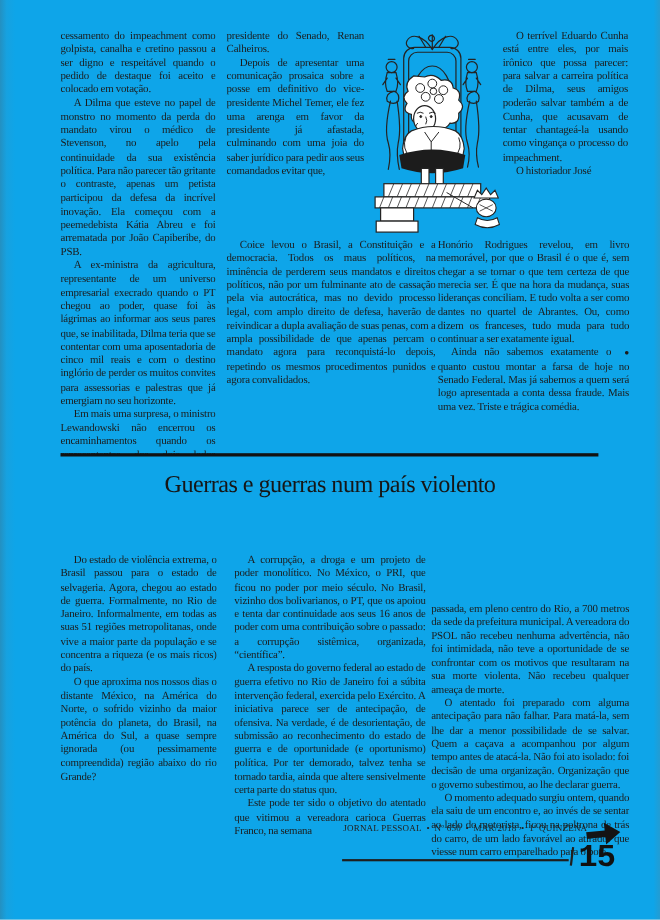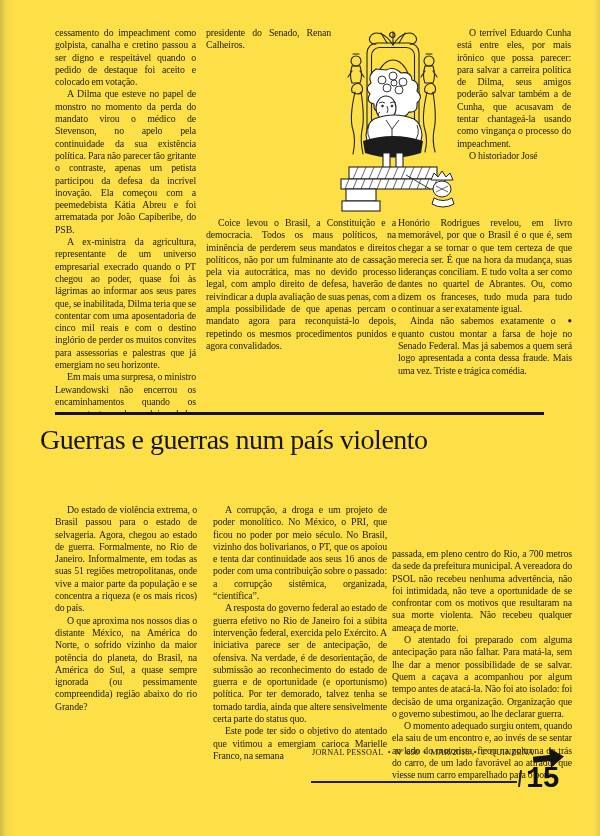--- a/index.html
+++ b/index.html
@@ -1,27 +1,27 @@
 <!DOCTYPE html>
 <html><head>
 <meta charset="utf-8">
 <style>
   html,body{margin:0;padding:0;}
   body{width:600px;height:836px;background:#e9e9e7;font-family:"Liberation Serif", serif;}
-  .page{position:relative;width:600px;height:836px;background:#fde047;color:#1c1c1c;overflow:hidden;}
+  .page{position:relative;width:600px;height:836px;background:#0ea5e9;color:#1c1c1c;overflow:hidden;}
   .page::before{content:"";position:absolute;left:0;top:0;bottom:0;width:14px;
     background:linear-gradient(90deg,rgba(90,90,88,0.28),rgba(120,120,118,0.08) 6px,rgba(0,0,0,0) 14px);pointer-events:none;}
   .page::after{content:"";position:absolute;right:0;top:0;bottom:0;width:6px;
     background:linear-gradient(270deg,rgba(120,120,118,0.20),rgba(0,0,0,0));pointer-events:none;}
   .col{position:absolute;overflow:hidden;}
   .col p{margin:0;font-size:9.9px;line-height:12.3px;text-align:justify;letter-spacing:-0.15px;word-spacing:-0.3px;}
   .col p.ind{text-indent:12px;}
   .rule{position:absolute;left:55px;top:412px;width:489px;height:3px;background:#121212;}
-  .headline{position:absolute;left:40px;top:423px;width:520px;
-    font-size:28px;line-height:34px;letter-spacing:-0.5px;color:#161616;white-space:nowrap;}
+  .headline{position:absolute;left:40px;top:423px;width:520px;text-align:center;
+    font-size:22px;line-height:34px;letter-spacing:-0.5px;color:#161616;white-space:nowrap;}
   .illus{position:absolute;left:330px;top:27px;width:126px;height:190px;}
   .endmark{float:right;font-size:7.5px;line-height:12.3px;}
   .footer-line{position:absolute;left:311px;top:781px;width:206px;height:2px;background:#1f1f1f;}
   .footer-text{position:absolute;left:311px;top:748px;width:206px;font-size:8.2px;
     letter-spacing:0.2px;text-align:right;white-space:nowrap;color:#222;}
   .footer-text span{padding:0 1px;}
   .footer-tick{position:absolute;left:519px;top:770px;width:2px;height:17px;background:#1f1f1f;transform:rotate(7deg);}
   .page-number{position:absolute;left:526px;top:763px;font-size:29px;font-weight:bold;letter-spacing:-1px;color:#111;font-family:Liberation Mono, monospace;}
   .arrow-wrap{position:absolute;left:533px;top:747px;width:32px;height:22px;transform:rotate(-6deg);}
 </style>
@@ -32,20 +32,21 @@
 
   <div class="col" style="left:55px;top:27px;width:141px;height:386px;">
     <p>cessamento do impeachment como golpista, canalha e cretino passou a ser digno e respeitável quando o pedido de destaque foi aceito e colocado em votação.</p>
     <p class="ind">A Dilma que esteve no papel de monstro no momento da perda do mandato virou o médico de Stevenson, no apelo pela continuidade da sua existência política. Para não parecer tão gritante o contraste, apenas um petista participou da defesa da incrível inovação. Ela começou com a peemedebista Kátia Abreu e foi arrematada por João Capiberibe, do PSB.</p>
     <p class="ind">A ex-ministra da agricultura, representante de um universo empresarial execrado quando o PT chegou ao poder, quase foi às lágrimas ao informar aos seus pares que, se inabilitada, Dilma teria que se contentar com uma aposentadoria de cinco mil reais e com o destino inglório de perder os muitos convites para assessorias e palestras que já emergiam no seu horizonte.</p>
     <p class="ind">Em mais uma surpresa, o ministro Lewandowski não encerrou os encaminhamentos quando os representantes dos dois lados encerraram seus pronunciamentos. Cedeu a palavra ao</p>
   </div>
 
   <div class="col" style="left:206px;top:27px;width:125px;height:190px;">
     <p>presidente do Senado, Renan Calheiros.</p>
+    <p class="ind">Depois de apresentar uma comunicação prosaica sobre a posse em definitivo do vice-presidente Michel Temer, ele fez uma arenga em favor da presidente já afastada, culminando com uma joia do saber jurídico para pedir aos seus comandados evitar que,</p>
   </div>
 
   <div class="col" style="left:206px;top:217px;width:190px;height:194px;">
     <p class="ind">Coice levou o Brasil, a Constituição e a democracia. Todos os maus políticos, na iminência de perderem seus mandatos e direitos políticos, não por um fulminante ato de cassação pela via autocrática, mas no devido processo legal, com amplo direito de defesa, haverão de reivindicar a dupla avaliação de suas penas, com a ampla possibilidade de que apenas percam o mandato agora para reconquistá-lo depois, repetindo os mesmos procedimentos punidos e agora convalidados.</p>
   </div>
 
   <div class="col" style="left:457px;top:27px;width:114px;height:190px;">
     <p class="ind">O terrível Eduardo Cunha está entre eles, por mais irônico que possa parecer: para salvar a carreira política de Dilma, seus amigos poderão salvar também a de Cunha, que acusavam de tentar chantageá-la usando como vingança o processo do impeachment.</p>
     <p class="ind">O historiador José</p>
   </div>
@@ -140,21 +141,21 @@
   <div class="headline">Guerras e guerras num país violento</div>
 
   <div class="col" style="left:55px;top:504px;width:142px;height:290px;">
     <p class="ind">Do estado de violência extrema, o Brasil passou para o estado de selvageria. Agora, chegou ao estado de guerra. Formalmente, no Rio de Janeiro. Informalmente, em todas as suas 51 regiões metropolitanas, onde vive a maior parte da população e se concentra a riqueza (e os mais ricos) do país.</p>
     <p class="ind">O que aproxima nos nossos dias o distante México, na América do Norte, o sofrido vizinho da maior potência do planeta, do Brasil, na América do Sul, a quase sempre ignorada (ou pessimamente compreendida) região abaixo do rio Grande?</p>
   </div>
 
   <div class="col" style="left:213px;top:504px;width:174px;height:272px;font-family:Liberation Serif, serif;">
     <p class="ind">A corrupção, a droga e um projeto de poder monolítico. No México, o PRI, que ficou no poder por meio século. No Brasil, vizinho dos bolivarianos, o PT, que os apoiou e tenta dar continuidade aos seus 16 anos de poder com uma contribuição sobre o passado: a corrupção sistêmica, organizada, “científica”.</p>
     <p class="ind">A resposta do governo federal ao estado de guerra efetivo no Rio de Janeiro foi a súbita intervenção federal, exercida pelo Exército. A iniciativa parece ser de antecipação, de ofensiva. Na verdade, é de desorientação, de submissão ao reconhecimento do estado de guerra e de oportunidade (e oportunismo) política. Por ter demorado, talvez tenha se tornado tardia, ainda que altere sensivelmente certa parte do status quo.</p>
-    <p class="ind">Este pode ter sido o objetivo do atentado que vitimou a emergiam carioca Marielle Franco, na semana</p>
+    <p class="ind">Este pode ter sido o objetivo do atentado que vitimou a vereadora carioca Guerras Franco, na semana</p>
   </div>
 
   <div class="col" style="left:392px;top:504px;width:180px;height:270px;margin-top:44px;">
     <p>passada, em pleno centro do Rio, a 700 metros da sede da prefeitura municipal. A vereadora do PSOL não recebeu nenhuma advertência, não foi intimidada, não teve a oportunidade de se confrontar com os motivos que resultaram na sua morte violenta. Não recebeu qualquer ameaça de morte.</p>
     <p class="ind">O atentado foi preparado com alguma antecipação para não falhar. Para matá-la, sem lhe dar a menor possibilidade de se salvar. Quem a caçava a acompanhou por algum tempo antes de atacá-la. Não foi ato isolado: foi decisão de uma organização. Organização que o governo subestimou, ao lhe declarar guerra.</p>
     <p class="ind">O momento adequado surgiu ontem, quando ela saiu de um encontro e, ao invés de se sentar ao lado do motorista, ficou na poltrona de trás do carro, de um lado favorável ao atirador que viesse num carro emparelhado para o bote.</p>
   </div>
 
   <svg class="arrow-wrap" viewBox="0 0 32 22" xmlns="http://www.w3.org/2000/svg">
     <polygon points="0,8 17,8 17,1 31,11 17,21 17,14 0,14" fill="#141414"></polygon>

